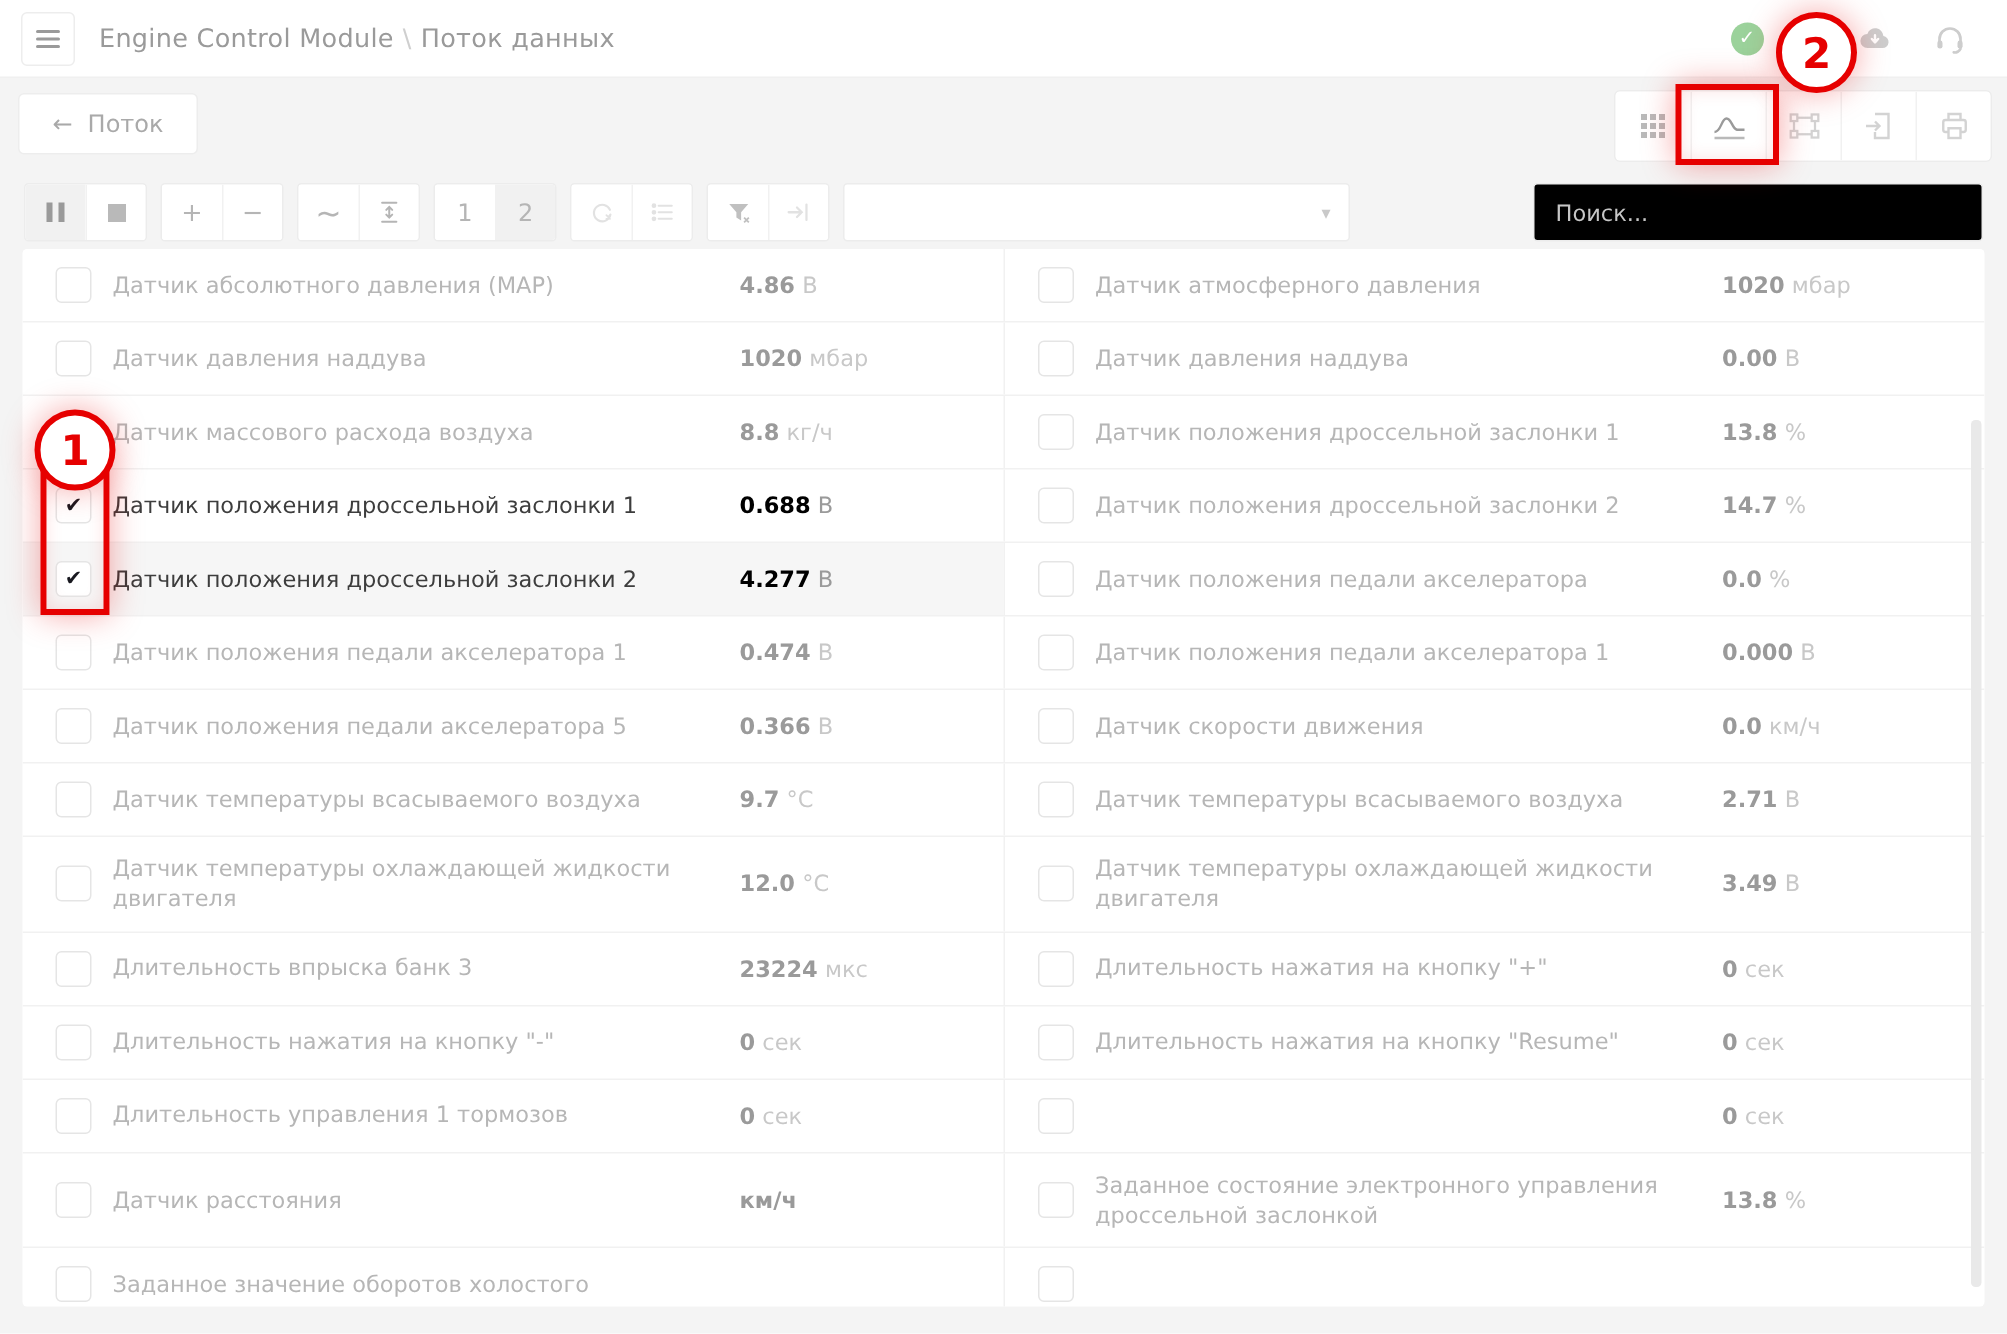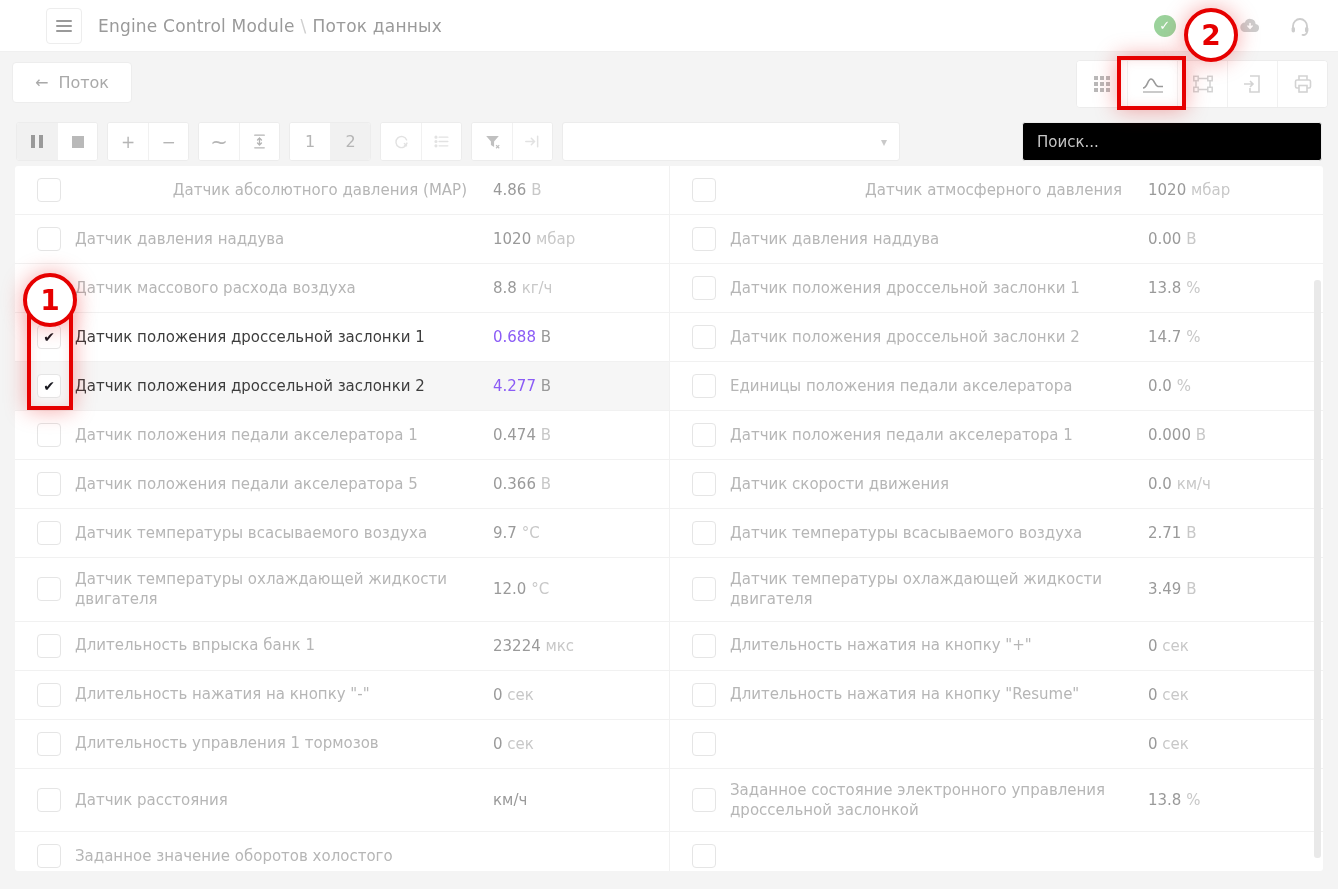--- a/index.html
+++ b/index.html
@@ -1,20 +1,20 @@
 <!DOCTYPE html>
 <html><head>
 <meta charset="utf-8">
 <style>
   * { margin:0; padding:0; box-sizing:border-box; }
   html,body { width:1338px; height:889px; overflow:hidden; }
   body { font-family:"DejaVu Sans","Liberation Sans",sans-serif; background:#f4f4f4; position:relative; color:#b3b3b3; }
 
   
-  .header { position:absolute; left:0; top:0; width:1338px; height:52px; background:#ffffff; border-bottom:1px solid #f0f0f0; display:flex; align-items:center;padding-left:32px; }
+  .header { position:absolute; left:0; top:0; width:1338px; height:52px; background:#ffffff; border-bottom:1px solid #f0f0f0; display:flex; align-items:center; }
   .hamburger-btn { width:36px; height:36px; margin-left:14px; background:#fff; border:1px solid #ededed; border-radius:4px; display:flex; flex-direction:column; justify-content:center; align-items:center; gap:3px; cursor:pointer; }
   .hamburger-btn i { display:block; width:16px; height:2px; background:#9a9a9a; border-radius:1px; }
   .breadcrumb { margin-left:16px; font-size:17px; color:#9a9a9a; letter-spacing:.2px; }
   .breadcrumb .sep { color:#cfcfcf; padding:0 6px; }
   .header-right { margin-left:auto; display:flex; align-items:center; gap:26px; margin-right:26px; }
   .conn-badge { width:22px; height:22px; border-radius:50%; background:#9bd29b; color:#fff; font-size:13px; display:flex; align-items:center; justify-content:center; }
   .status-num { font-size:16px; color:#cacaca; margin-left:-10px; }
   .hdr-ico { width:24px; height:24px; display:flex; align-items:center; justify-content:center; }
 
   
@@ -35,31 +35,31 @@
   .pause-ico i { display:block; width:4px; height:13px; background:#9a9a9a; }
   .stop-ico { width:12px; height:12px; background:#b9b9b9; }
   .dropdown { width:338px; height:39px; background:#fff; border:1px solid #ececec; border-radius:3px; display:flex; align-items:center; padding:0 12px; cursor:pointer; }
   .dropdown .caret { margin-left:auto; color:#c9c9c9; font-size:12px; }
   .search-box { margin-left:auto; width:300px; height:39px; background:#000000; border:1px solid #ececec; border-radius:3px; padding:0 14px; font-size:15px; color:#8a8a8a; font-family:inherit; outline:none; }
   .search-box::placeholder { color:#c6c6c6; }
 
   
   .grid-wrap { position:absolute; left:15px; top:166px; width:1308px; height:705px; background:#fff; border-radius:3px; overflow:hidden; }
   .t-row { display:flex; border-top:1px solid #f1f1f1; }
-  .t-row:first-child { border-top:none;text-align:right; }
+  .t-row:first-child { border-top:none; }
   .t-cell { width:654px; position:relative; display:flex; align-items:center; min-height:48px; padding:11px 10px 11px 22px; }
   .t-cell.right { border-left:1px solid #f1f1f1; }
   .t-cell.shaded { background:#f6f6f6; }
   .cb { flex:0 0 24px; width:24px; height:24px; border:1px solid #e5e5e5; border-radius:4px; background:#fff; margin-right:14px; display:flex; align-items:center; justify-content:center; font-size:14px; color:#18181f; cursor:pointer; align-self:center; }
   .lab { width:392px; font-size:15px; line-height:1.35; color:#b6b6b6; }
   .valwrap { position:absolute; left:478px; top:50%; transform:translateY(-50%); font-size:15px; white-space:nowrap; }
-  .val { color:#9a9a9a; font-weight:normal; }
+  .val { color:#9a9a9a; font-weight:bold; }
   .unit { color:#c8c8c8; }
   .t-cell.checked .lab { color:#3d3d3d; }
-  .t-cell.checked .val { color:#8b5cf6; }
+  .t-cell.checked .val { color:#000000; }
   .t-cell.checked .unit { color:#9a9a9a; }
   .scroll-thumb { position:absolute; right:2px; top:114px; width:7px; height:578px; background:#e9e9e9; border-radius:3px; cursor:pointer; }
 
   
   .anno-rect { position:absolute; border:4px solid #e60000; box-shadow:0 0 22px rgba(230,0,0,.35), inset 0 0 12px rgba(230,0,0,.12); z-index:40; pointer-events:none; }
   .anno-circle { position:absolute; width:54px; height:54px; border:4px solid #e60000; border-radius:50%; background:#fff; color:#e60000; font-size:28px; font-weight:bold; display:flex; align-items:center; justify-content:center; box-shadow:0 0 22px rgba(230,0,0,.35); z-index:41; pointer-events:none; }
 
   svg { display:block; }
 </style>
 </head>
@@ -267,21 +267,21 @@
         </div>
       </div>
       <div class="t-row">
         <div class="t-cell left checked shaded">
           <div class="cb">✔</div>
           <span class="lab">Датчик положения дроссельной заслонки 2</span>
           <span class="valwrap"><span class="val">4.277</span><span class="unit">&nbsp;В</span></span>
         </div>
         <div class="t-cell right">
           <div class="cb"></div>
-          <span class="lab">Единицы положения педали акселератора</span>
+          <span class="lab">Датчик положения педали акселератора</span>
           <span class="valwrap"><span class="val">0.0</span><span class="unit">&nbsp;%</span></span>
         </div>
       </div>
       <div class="t-row">
         <div class="t-cell left">
           <div class="cb"></div>
           <span class="lab">Датчик положения педали акселератора 1</span>
           <span class="valwrap"><span class="val">0.474</span><span class="unit">&nbsp;В</span></span>
         </div>
         <div class="t-cell right">
@@ -322,21 +322,21 @@
         </div>
         <div class="t-cell right">
           <div class="cb"></div>
           <span class="lab">Датчик температуры охлаждающей жидкости двигателя</span>
           <span class="valwrap"><span class="val">3.49</span><span class="unit">&nbsp;В</span></span>
         </div>
       </div>
       <div class="t-row">
         <div class="t-cell left">
           <div class="cb"></div>
-          <span class="lab">Длительность впрыска банк 1</span>
+          <span class="lab">Длительность впрыска банк 3</span>
           <span class="valwrap"><span class="val">23224</span><span class="unit">&nbsp;мкс</span></span>
         </div>
         <div class="t-cell right">
           <div class="cb"></div>
           <span class="lab">Длительность нажатия на кнопку "+"</span>
           <span class="valwrap"><span class="val">0</span><span class="unit">&nbsp;сек</span></span>
         </div>
       </div>
       <div class="t-row">
         <div class="t-cell left">

